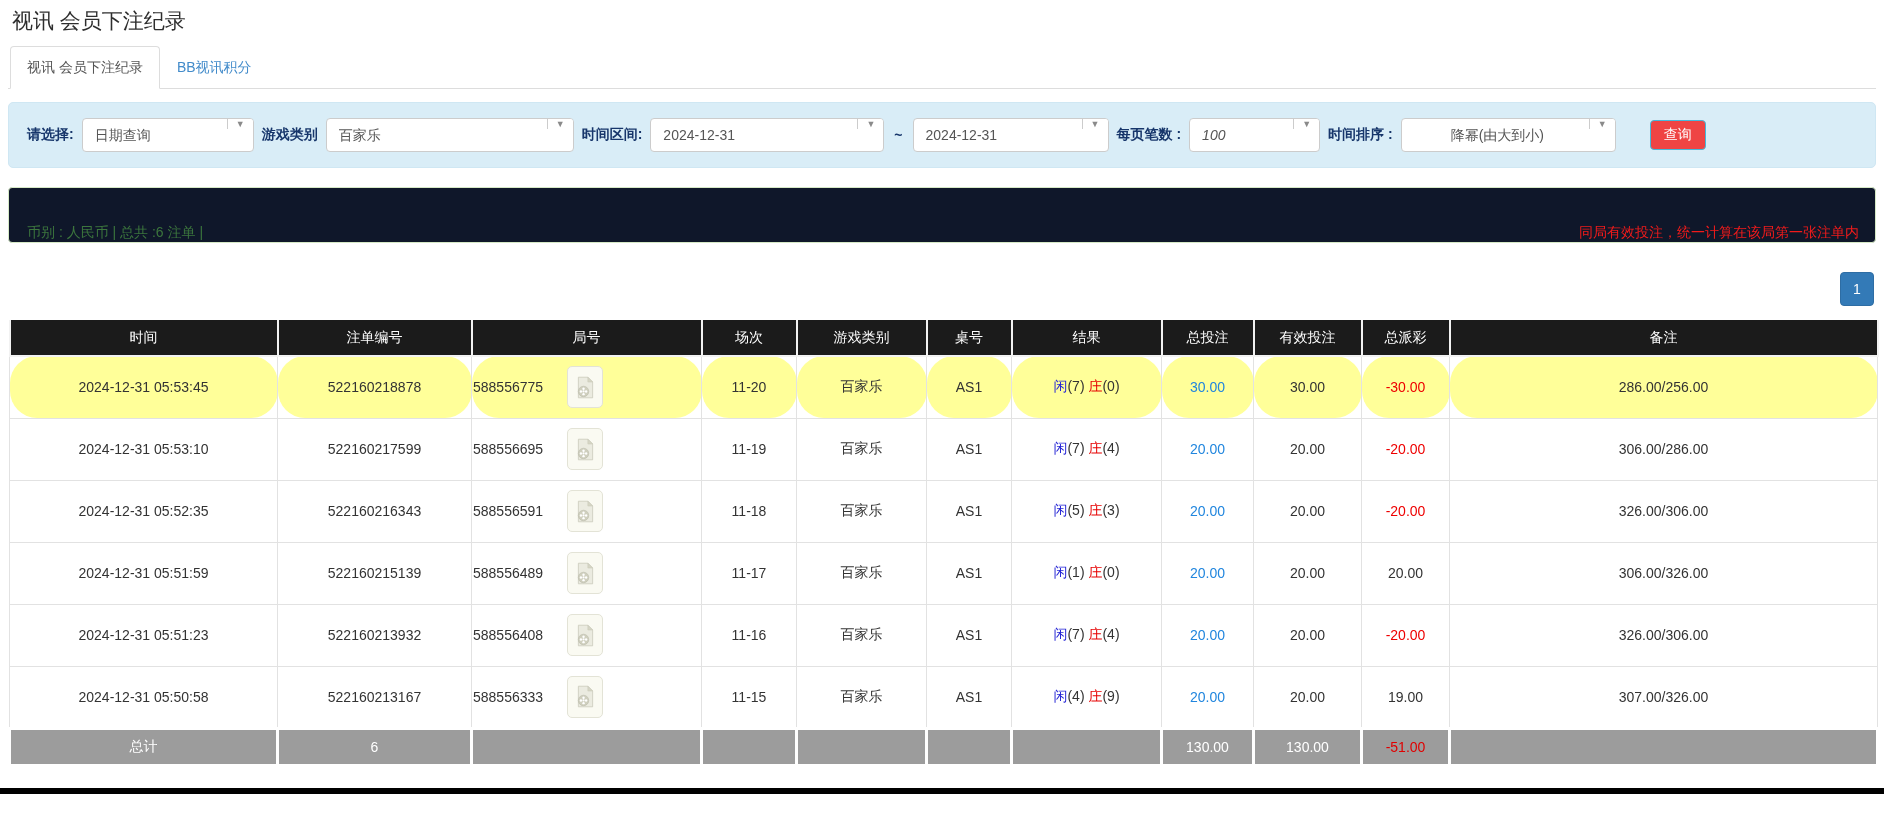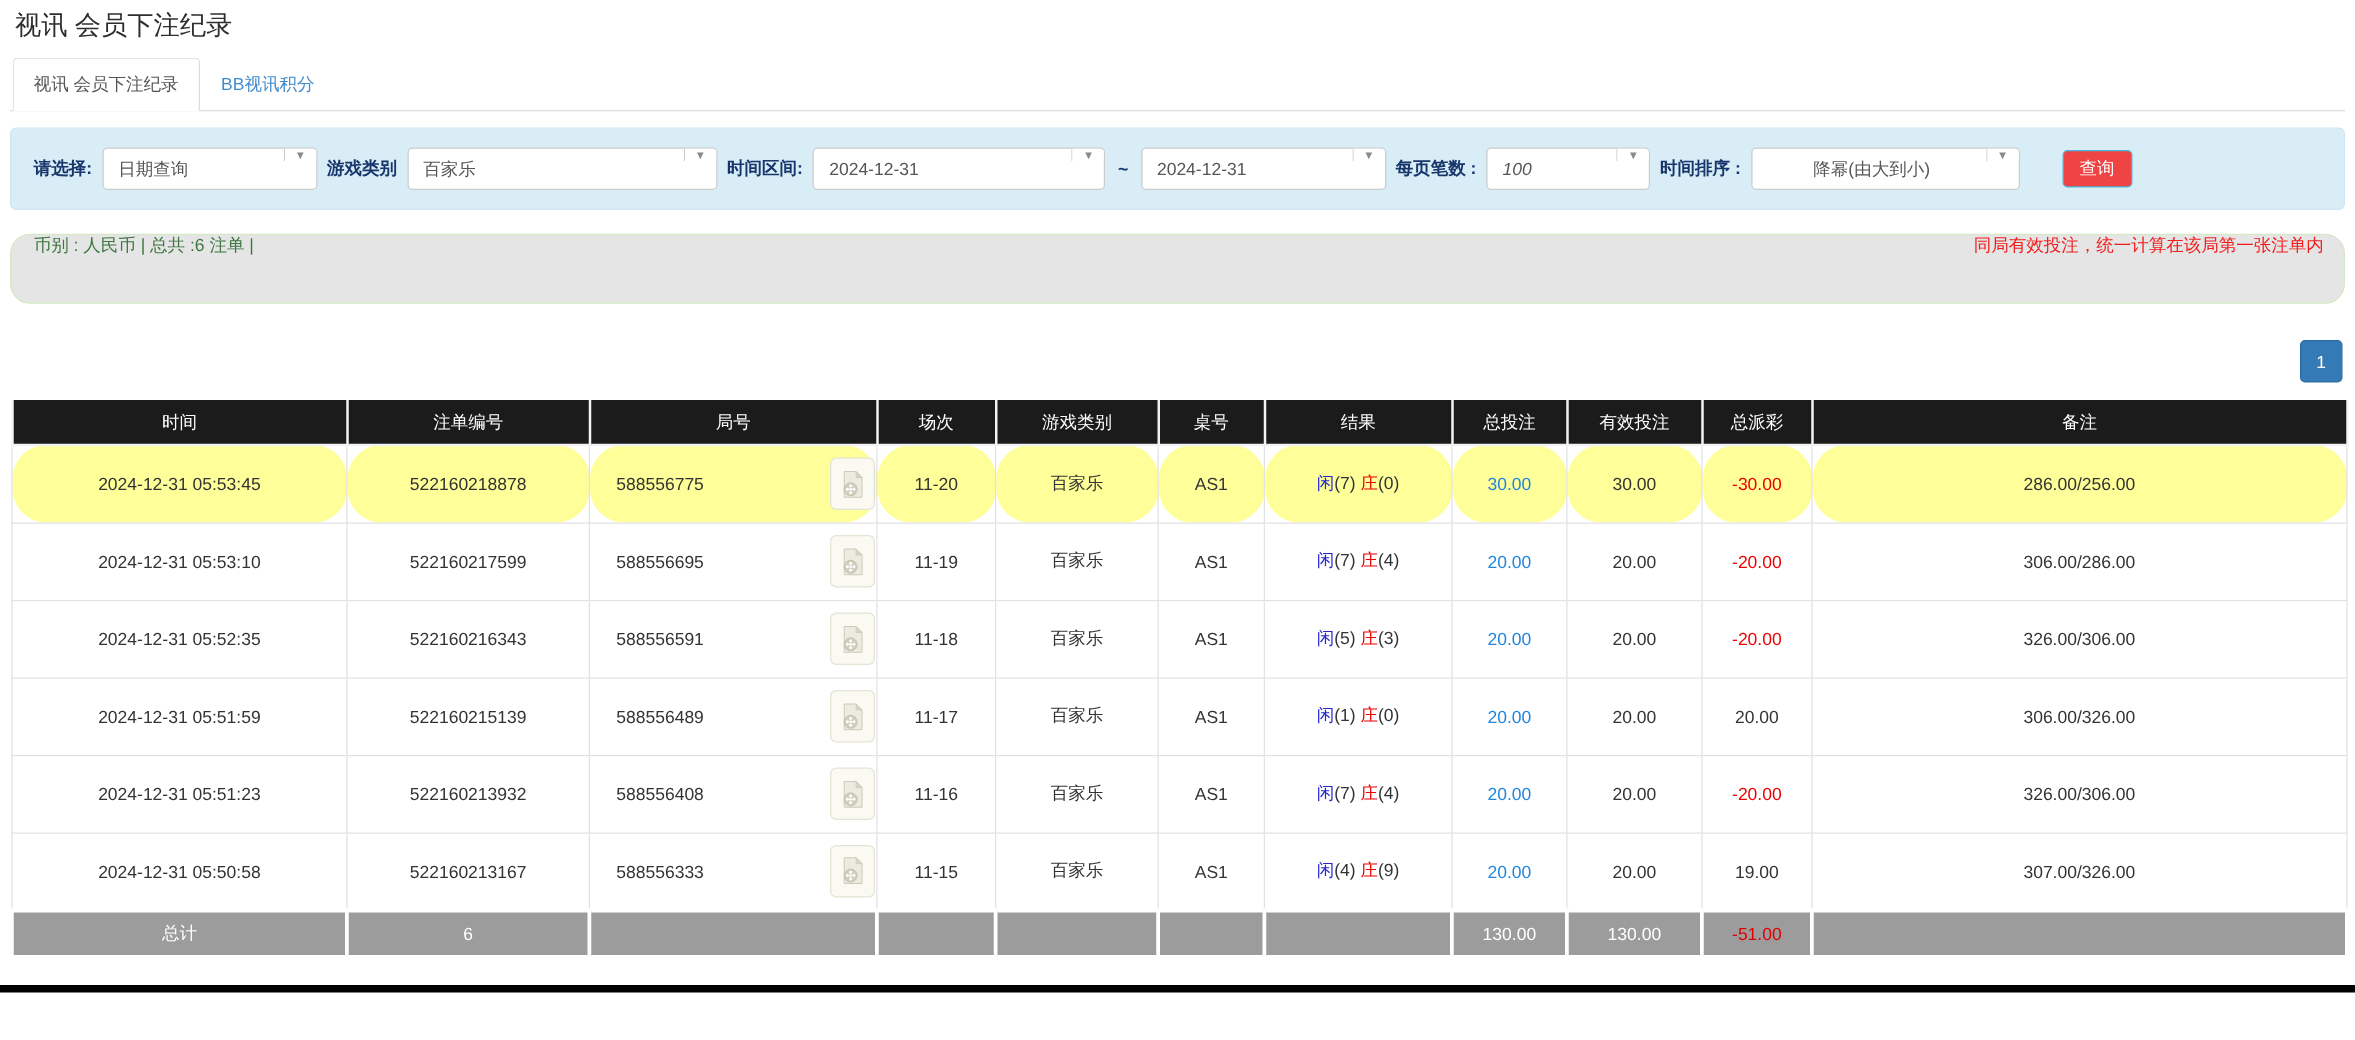--- a/index.html
+++ b/index.html
@@ -111,26 +111,26 @@
     font-size: 14px;
     display: flex;
     align-items: center;
     justify-content: center;
     cursor: pointer;
   }
 
   
   .summary-bar {
     margin: 19px 8px 0 8px;
-    background: #e5e5e5;
+    background: #0f172a;
     border: 1px solid #d6e9c6;
-    border-radius: 16px;
+    border-radius: 4px;
     height: 56px;
     display: flex;
-    align-items: flex-start;
+    align-items: flex-end;
     justify-content: space-between;
     padding: 0 16px 0 18px;
     font-size: 14px;
   }
   .summary-left  { color: #3c763d; }
   .summary-right { color: #f21b1b; }
 
   
   .pagination-row {
     display: flex;
@@ -177,23 +177,22 @@
     color: #333;
   }
   tr.highlight td { background: #ffff99; border-radius: 27px; }
   .num-link { color: #2186de; cursor: pointer; }
   .neg { color: #ee0000; }
   .res-player { color: #2525d5; }
   .res-banker { color: #e60000; }
   .round-cell {
     display: flex;
     align-items: center;
-    justify-content: space-between;
+    justify-content: flex-start;
     gap: 24px;
-    padding-left: 20px;
   }
   .video-btn {
     width: 36px;
     height: 42px;
     background: #fafaf2;
     border: 1px solid #e3e3d6;
     border-radius: 5px;
     display: inline-flex;
     align-items: center;
     justify-content: center;

